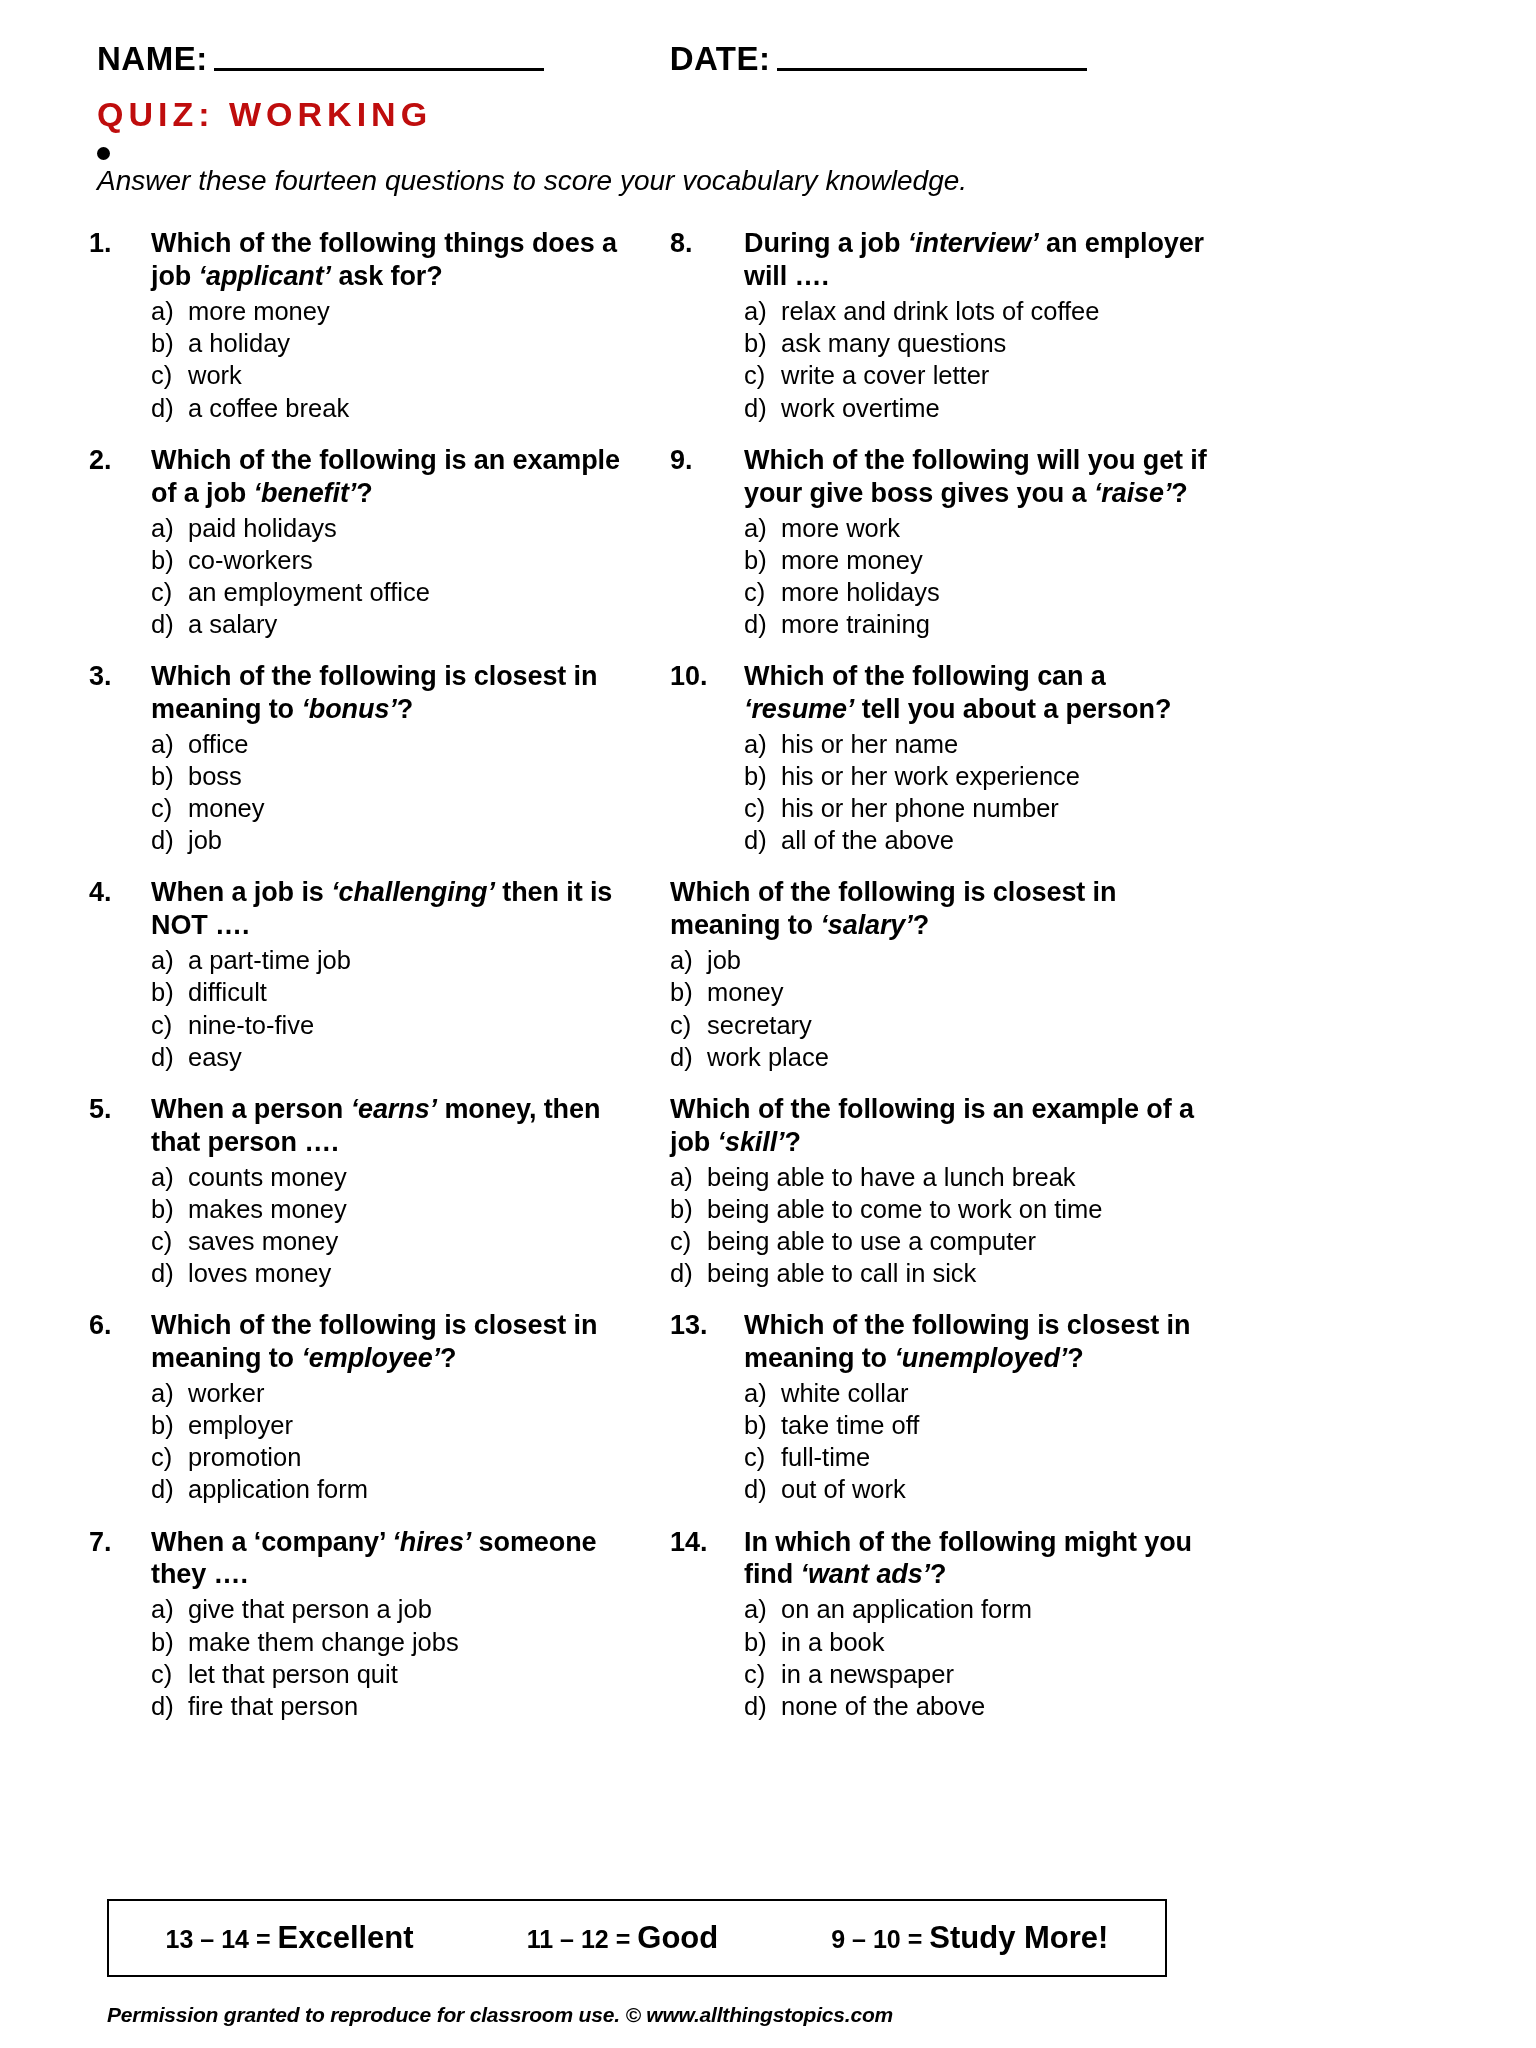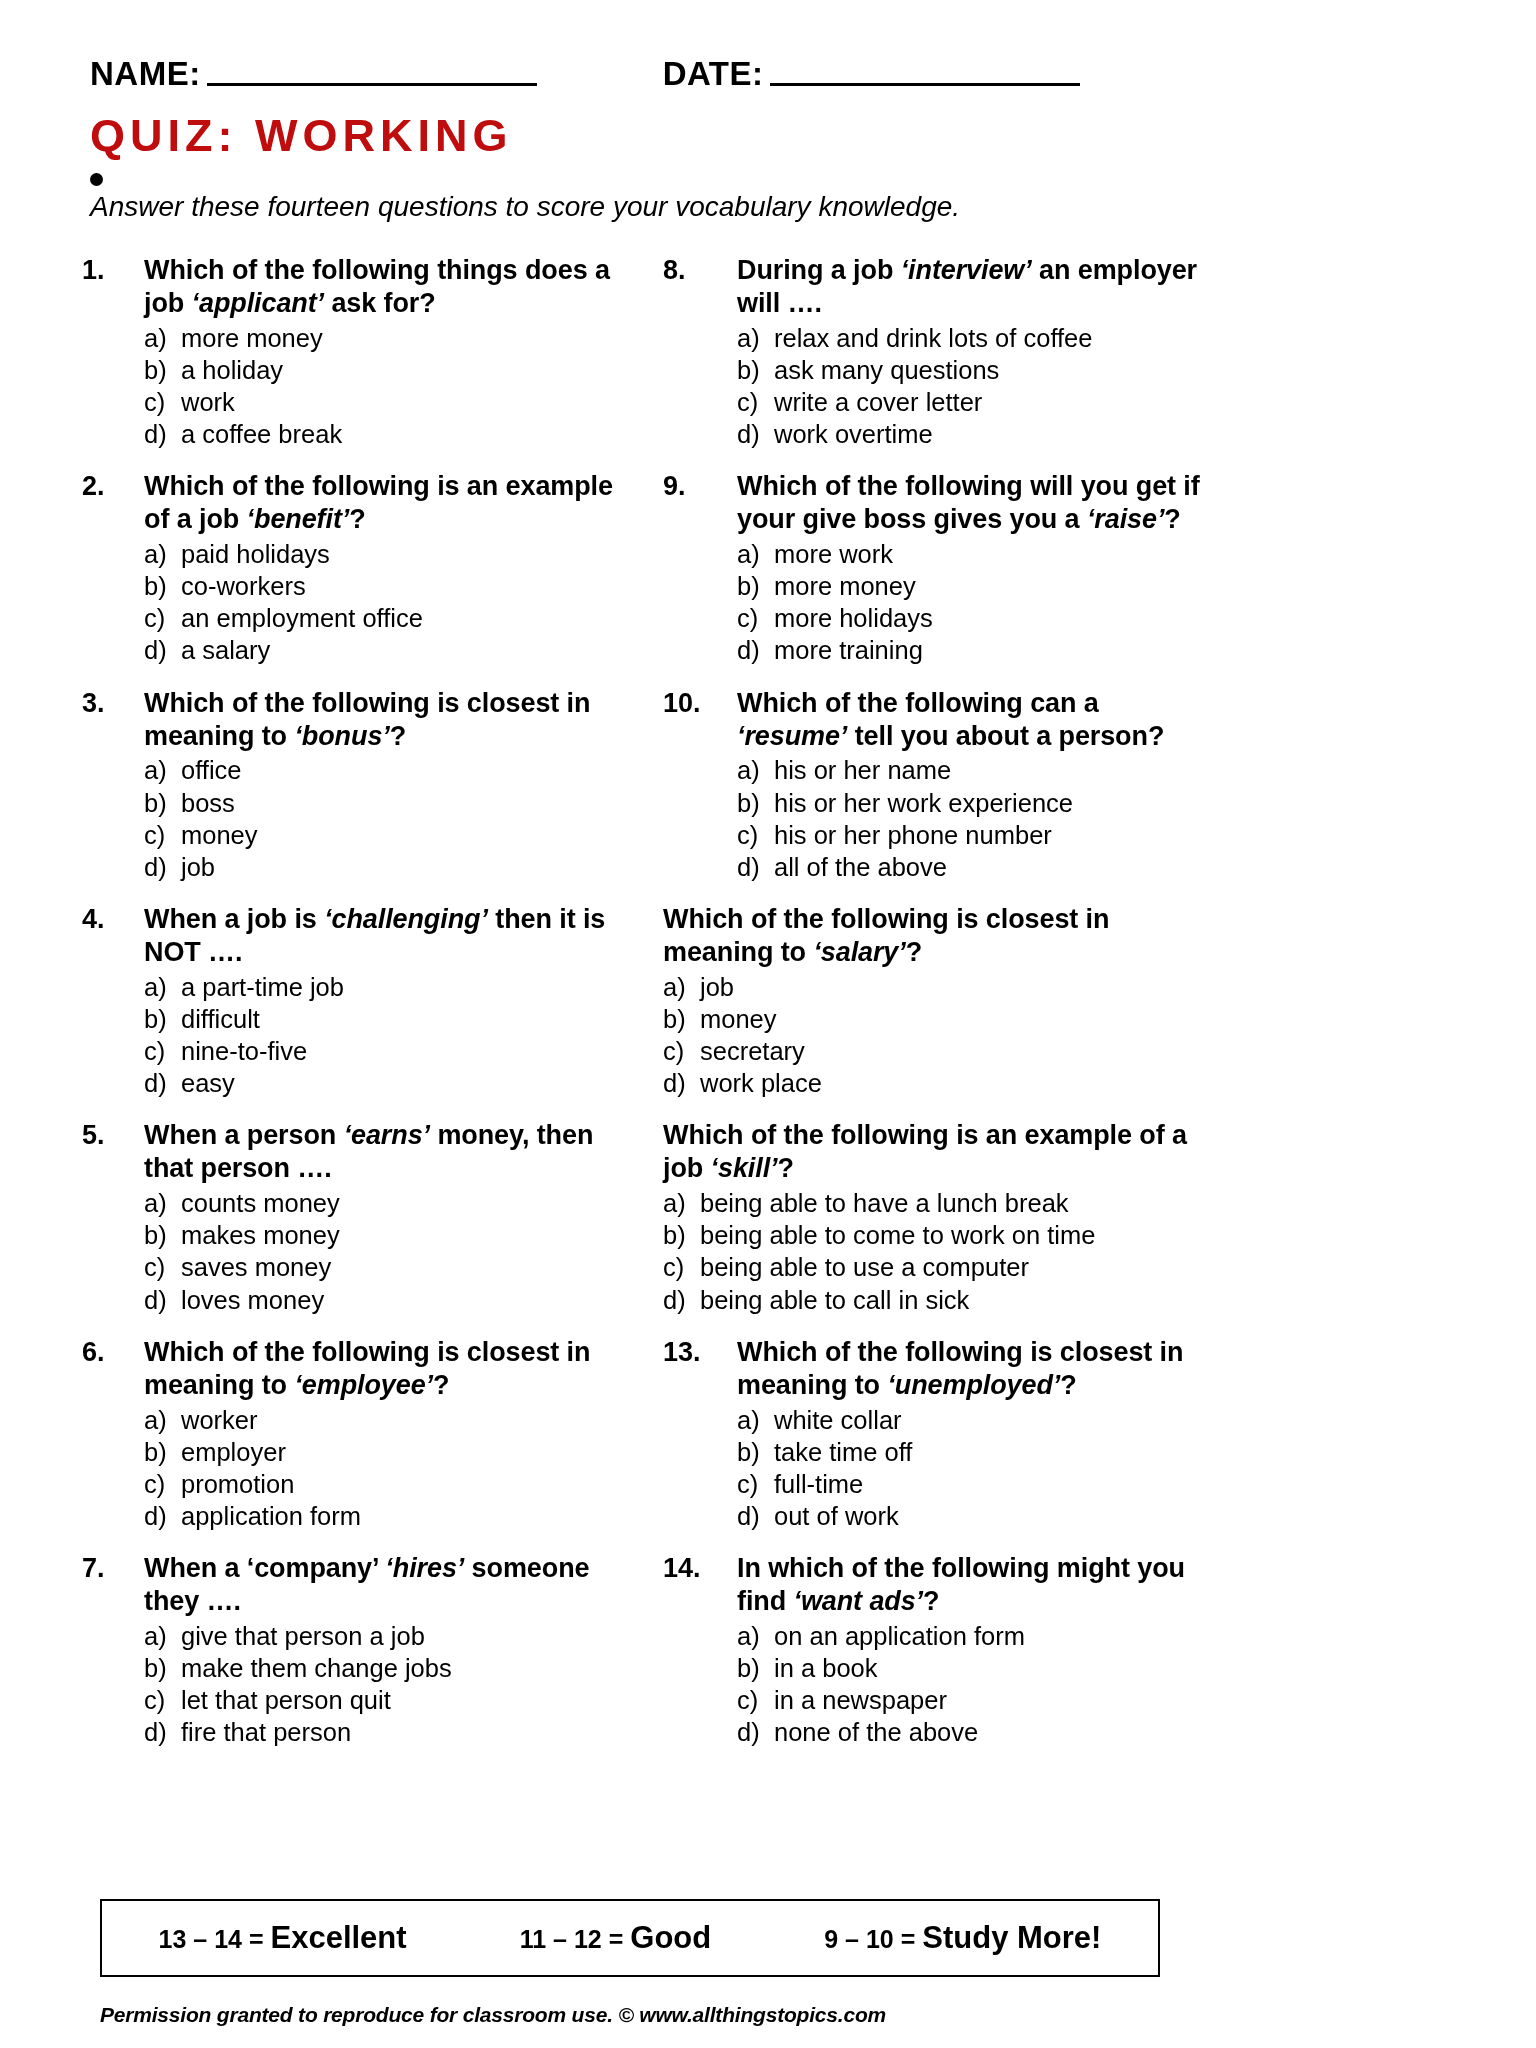--- a/index.html
+++ b/index.html
@@ -13,21 +13,22 @@
     font-family: "Liberation Sans", sans-serif;
     color: #000000;
     position: relative;
     overflow: hidden;
   }
   .page {
     position: relative;
     width: 1260px;
     height: 2048px;
     box-sizing: border-box;
-    padding: 15px 60px;
+    padding: 0 60px;
+    margin-left: 7px;
   }
 
   
   .namedate-row {
     display: flex;
     align-items: flex-end;
     padding-top: 42px;
     padding-left: 30px;
   }
   .nd-block {
@@ -48,21 +49,21 @@
     margin-bottom: 4px;
   }
   .nd-line.name { width: 330px; }
   .nd-line.date { width: 310px; }
   .nd-spacer { width: 126px; }
 
   
   .title {
     margin: 22px 0 0 30px;
     color: #bf0d0d;
-    font-size: 45px;
+    font-size: 34px;
     font-weight: bold;
     letter-spacing: 5px;
     line-height: 1.05;
   }
 
   
   .instruction {
     display: flex;
     align-items: baseline;
     margin: 18px 0 0 30px;

